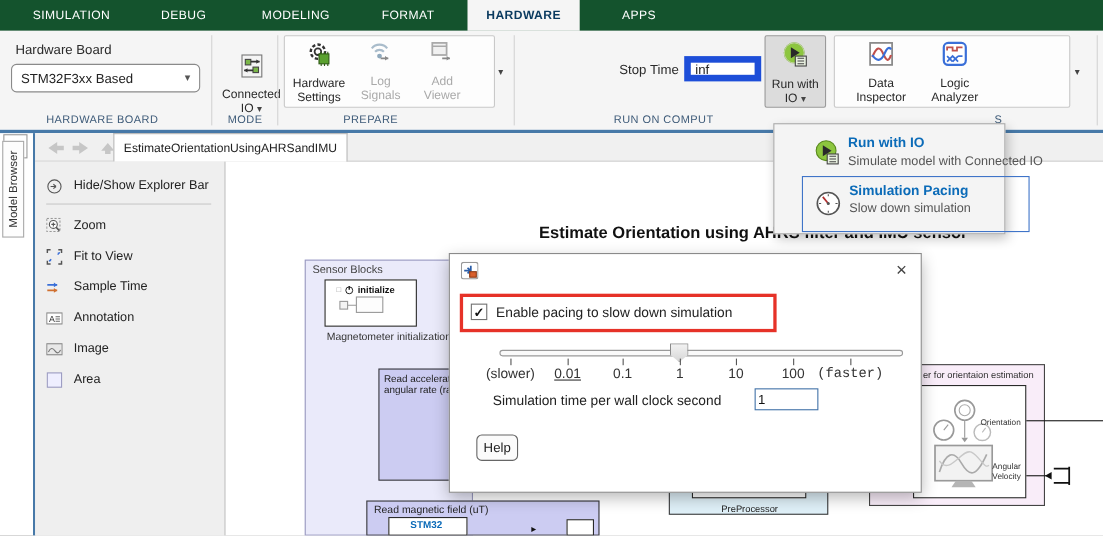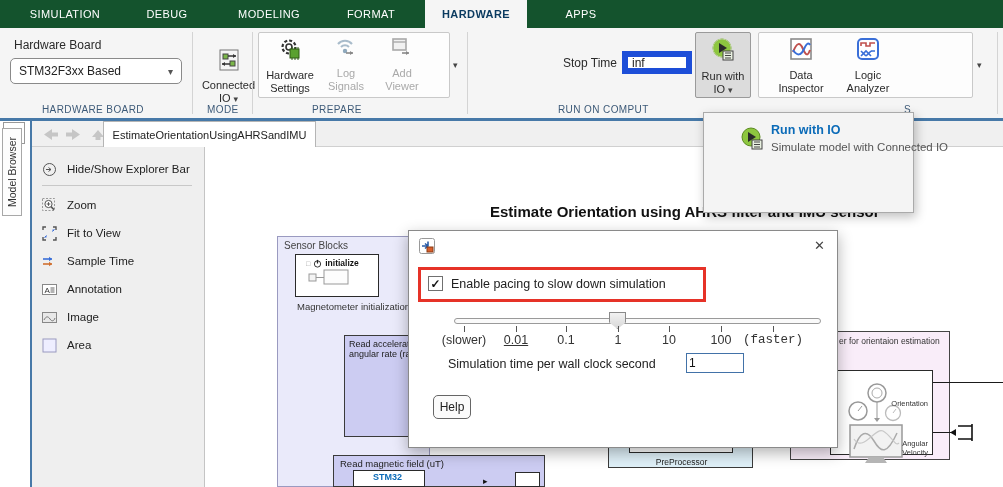--- a/index.html
+++ b/index.html
@@ -321,21 +321,21 @@
   <div class="abs blk-white" style="left:515px; top:472px; width:25px; height:15px; border-width:1px;"></div>
 
   <div class="abs blk-blue" style="left:608px; top:432px; width:145px; height:36px;">
     <div class="abs blk-white" style="left:20px; top:-6px; width:104px; height:26px; border-width:1.5px;"></div>
     <div class="abs" style="left:0; top:24px; width:145px; text-align:center; font-size:8.5px; color:#222;">PreProcessor</div>
   </div>
 
   <div class="abs blk-pink" style="left:790px; top:331px; width:160px; height:129px;">
     <div class="abs tinytxt" style="left:48px; top:4px; font-size:8.5px;">er for orientaion estimation</div>
   </div>
-  <div class="abs blk-white" style="left:830px; top:350px; width:103px; height:85px;margin-top:20px;">
+  <div class="abs blk-white" style="left:830px; top:350px; width:103px; height:103px;">
     <svg class="abs" style="left:14px; top:10px;" width="62" height="86" viewBox="0 0 62 86">
       <circle cx="32" cy="12" r="9" fill="none" stroke="#999" stroke-width="1.5"></circle>
         <circle cx="32" cy="12" r="5" fill="none" stroke="#aaa"></circle>
       <circle cx="13" cy="30" r="9" fill="none" stroke="#999" stroke-width="1.5"></circle>
         <path d="M13 30 l4 -5" stroke="#999"></path>
       <circle cx="48" cy="32" r="7.5" fill="none" stroke="#bbb" stroke-width="1.3"></circle>
         <path d="M48 32 l3 -4" stroke="#bbb"></path>
       <path d="M32 21 v16" stroke="#999"></path>
         <path d="M32 41 l-3 -4 h6 z" fill="#999"></path>
       <rect x="5" y="44" width="52" height="32" fill="#f2f2f2" stroke="#999" stroke-width="1.5"></rect>
@@ -394,15 +394,25 @@
     <div class="menu-item" style="top:5px;">
       <svg class="abs" style="left:10px; top:8px;" width="26" height="26" viewBox="0 0 26 26">
         <circle cx="12" cy="11" r="9" fill="#8dc63f" stroke="#5a8a1e"></circle>
           <path d="M9 6 l8 5 -8 5 z" fill="#2a2a2a"></path>
         <rect x="13" y="14" width="10" height="9" fill="#e8f0e0" stroke="#444"></rect>
           <path d="M15 16 h6 M15 18.5 h6 M15 21 h6" stroke="#444"></path>
       </svg>
       <div class="mi-title">Run with IO</div>
       <div class="mi-desc">Simulate model with Connected IO</div>
     </div>
+    <div class="menu-item hover" style="top:47px;">
+      <svg class="abs" style="left:11px; top:12px;" width="24" height="24" viewBox="0 0 24 24">
+        <circle cx="12" cy="12" r="10" fill="#fff" stroke="#555" stroke-width="1.5"></circle>
+        <path d="M12 12 L7 6" stroke="#b03030" stroke-width="1.6"></path>
+        <path d="M12 3.5 v2 M20.5 12 h-2 M12 20.5 v-2 M3.5 12 h2" stroke="#555"></path>
+        <circle cx="12" cy="12" r="1.4" fill="#555"></circle>
+      </svg>
+      <div class="mi-title">Simulation Pacing</div>
+      <div class="mi-desc">Slow down simulation</div>
+    </div>
   </div>
 
 </div>
 
 </body></html>

